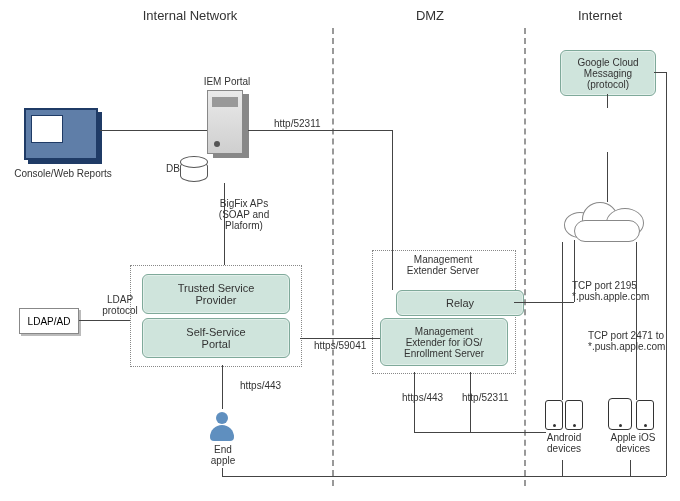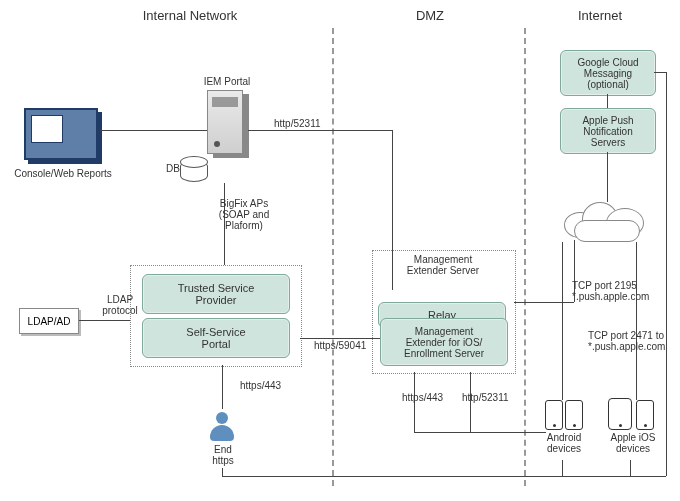--- a/index.html
+++ b/index.html
@@ -244,42 +244,39 @@
   <div class="edge hline" style="left:300px; top:338px; width:92px;"></div>
   <div class="edge-label" style="left:302px; top:340px;">https/59041</div>
 
   <div class="edge vline" style="left:222px; top:365px; height:44px;"></div>
   <div class="edge-label" style="left:228px; top:380px;">https/443</div>
   <div class="enduser">
       <div class="head"></div>
       <div class="body"></div>
     </div>
   <div class="box-label" style="left:206px; top:444px; width:34px; white-space:pre-line; line-height:1.1;">End
-https</div>
+apple</div>
 
   <div class="dotted-group" style="left:372px; top:250px; width:142px; height:122px;"></div>
   <div class="box-label" style="left:396px; top:254px; width:94px; line-height:1.1; white-space:pre-line;">Management
 Extender Server</div>
-  <div class="soft-box" style="left:378px; top:290px; width:126px; height:24px;margin-top:12px;">Relay</div>
+  <div class="soft-box" style="left:396px; top:290px; width:126px; height:24px;">Relay</div>
   <div class="soft-box" style="left:380px; top:318px; width:126px; height:46px; font-size:10px; line-height:1.1; white-space:pre-line;">Management
 Extender for iOS/
 Enrollment Server</div>
 
   <div class="edge vline" style="left:414px; top:372px; height:60px;"></div>
   <div class="edge vline" style="left:470px; top:372px; height:60px;"></div>
   <div class="edge hline" style="left:414px; top:432px; width:132px;"></div>
   <div class="edge-label" style="left:390px; top:392px;">https/443</div>
   <div class="edge-label" style="left:450px; top:392px;">http/52311</div>
 
   <div class="soft-box" style="left:560px; top:50px; width:94px; height:44px; font-size:10px; line-height:1.1; white-space:pre-line;">Google Cloud
 Messaging
-(optional)</div>
-  <div class="soft-box" style="left:560px; top:108px; width:94px; height:44px; font-size:10px; line-height:1.1; white-space:pre-line;">Apple Push
-Notification
-Servers</div>
+(protocol)</div>
 
   <div class="edge vline" style="left:607px; top:94px; height:14px;"></div>
   <div class="edge vline" style="left:607px; top:152px; height:50px;"></div>
 
   <div class="cloud">
     <div class="c c1"></div>
       <div class="c c2"></div>
       <div class="c c3"></div>
       <div class="c c4"></div>
   </div>

